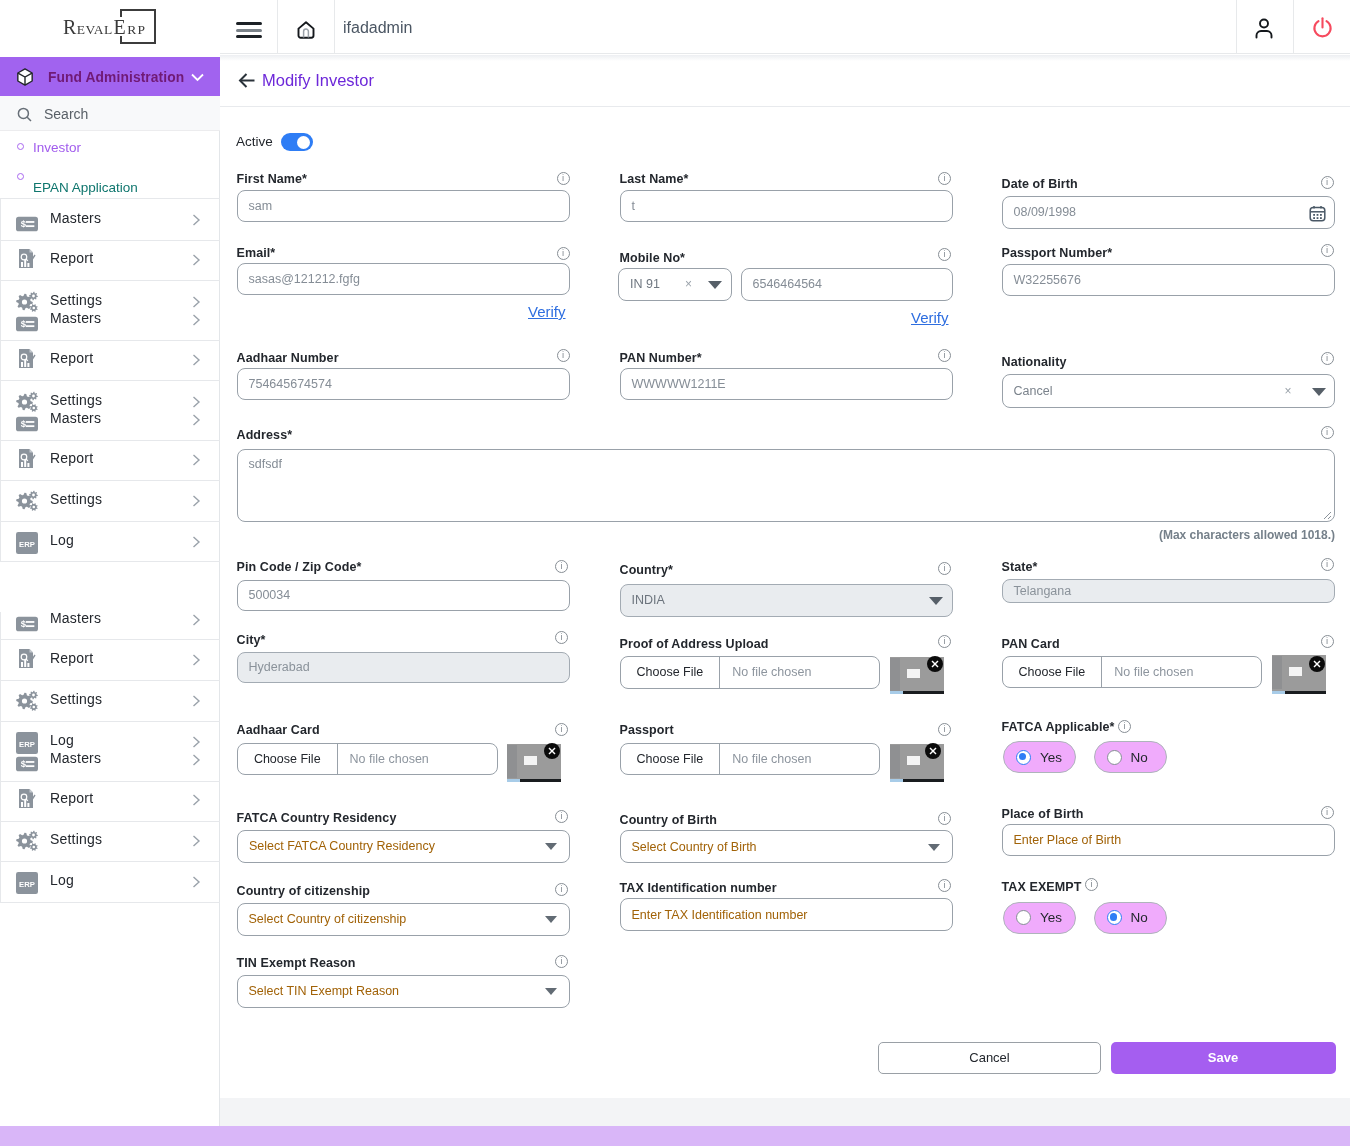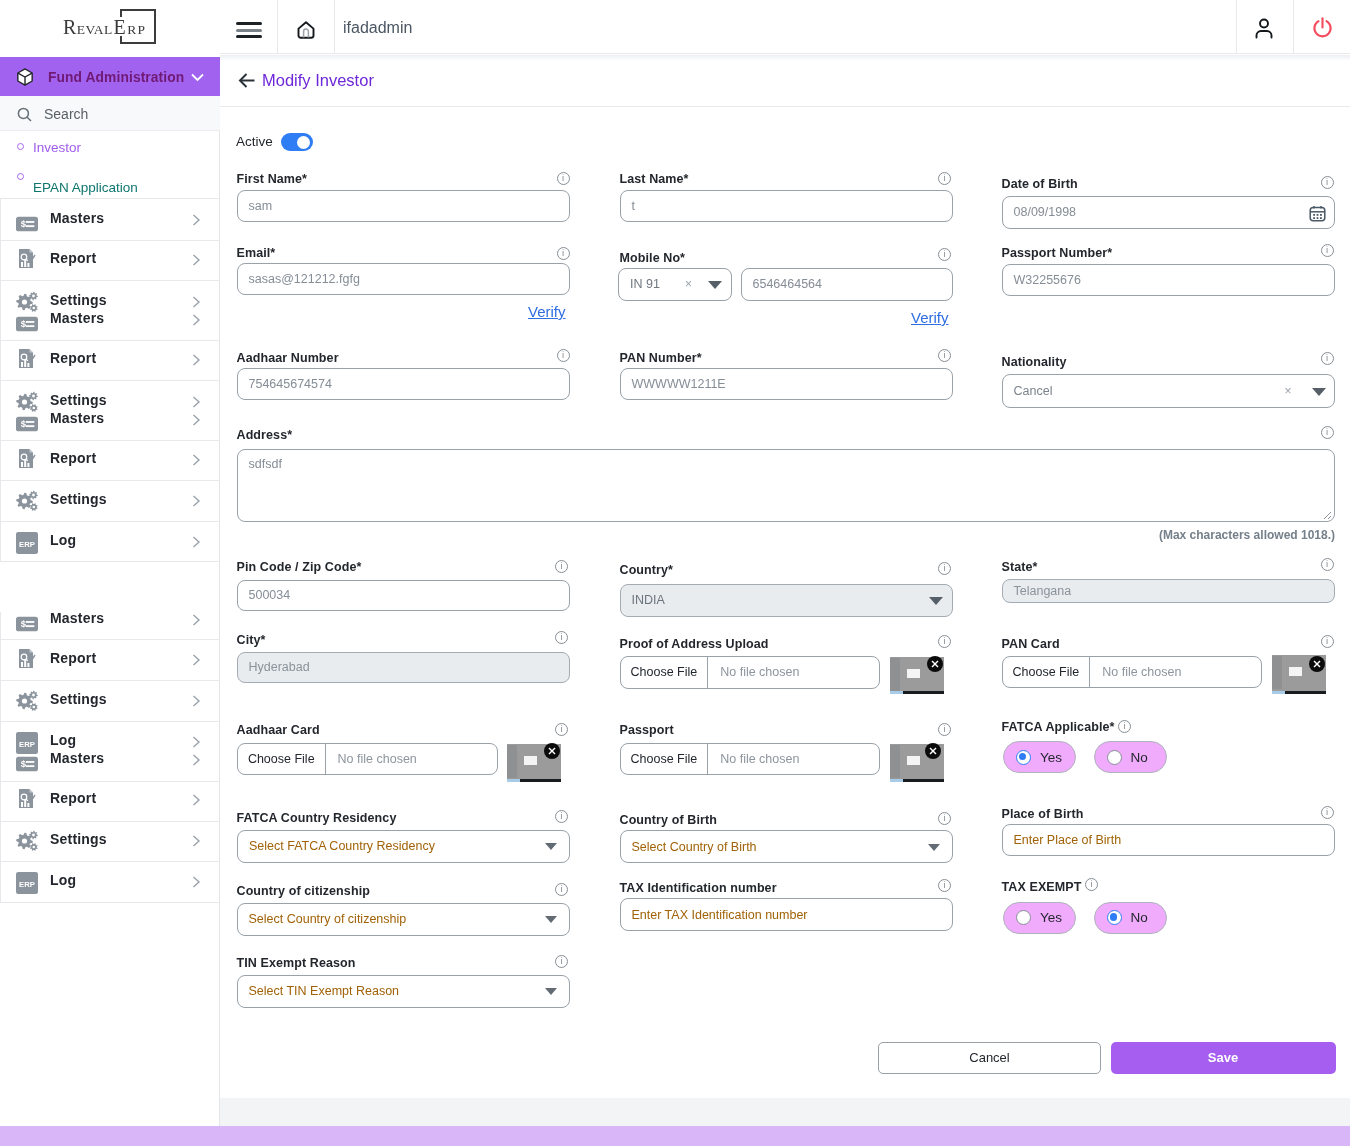--- a/index.html
+++ b/index.html
@@ -8,25 +8,25 @@
 .a{position:absolute}
 .lb{position:absolute;font-weight:700;font-size:12.5px;line-height:16px;color:#23272d;white-space:nowrap;letter-spacing:.1px}
 .inp{position:absolute;border:1px solid #99a1a9;border-radius:8px;background:#fff;font-size:12.5px;color:#858d96;display:flex;align-items:center;padding-left:11px;white-space:nowrap}
 .dis{background:#e9ecef;border-color:#a3abb3;color:#8a929a}
 .ph{color:#a16207}
 .info{position:absolute;width:13px;height:13px;border:1.4px solid #878e95;border-radius:50%;color:#878e95;font-size:9.5px;font-weight:400;text-align:center;line-height:10.5px;background:#fff}
 .caret{position:absolute;width:0;height:0;border-left:6px solid transparent;border-right:6px solid transparent;border-top:7px solid #626b74;top:50%;margin-top:-3px}
 .vlink{position:absolute;color:#2e6ee0;font-size:15px;text-decoration:underline;white-space:nowrap}
 .mrow{position:absolute;left:0;width:220px;height:0}
 .mico{position:absolute;left:16px;top:-11px;width:22px;height:22px}
-.mtxt{position:absolute;left:50px;top:-10px;font-size:14px;font-weight:700;color:#23272d;letter-spacing:.2px}
+.mtxt{position:absolute;left:50px;top:-10px;font-size:14px;font-weight:400;color:#23272d;letter-spacing:.2px}
 .chev{position:absolute;right:18px;top:-6px;width:12px;height:12px}
 .mdiv{position:absolute;left:0;width:220px;height:1px;background:#e6e8eb}
 .filebox{position:absolute;border:1px solid #99a1a9;border-radius:8px;background:#fff;display:flex;align-items:stretch;font-size:12.5px;overflow:hidden}
-.cf{display:flex;align-items:center;padding:0 10px;color:#23272d;border-right:1px solid #99a1a9;font-size:12.5px}
+.cf{display:flex;align-items:center;padding:0 16px;color:#23272d;border-right:1px solid #99a1a9;font-size:12.5px}
 .nf{display:flex;align-items:center;padding:0 12px;color:#8d959e}
 .thumb{position:absolute;background:#9b9b9b;overflow:hidden}
 .tleft{position:absolute;left:0;top:1px;width:10px;height:33px;background:#8f9092}
 .tdlg{position:absolute;left:17px;top:12px;width:13px;height:9px;background:#f4f4f4}
 .tbar{position:absolute;left:0;bottom:0;width:100%;height:3px;background:#191c1f}
 .tblu{position:absolute;left:0;bottom:0;width:13px;height:3px;background:#a8cce8}
 .xcirc{position:absolute;width:16px;height:16px;border-radius:50%;background:#0b0b0b;color:#fff;text-align:center;line-height:15px;font-size:10px}
 .pill{position:absolute;border:1px solid #aeb4bb;border-radius:16.5px;background:#f0abfc;display:flex;align-items:center;padding-left:12px}
 .pill span{font-size:13.5px;color:#23272d;margin-left:9px}
 .rad{width:15px;height:15px;border-radius:50%;border:1.6px solid #868e96;background:#fff;position:relative}

